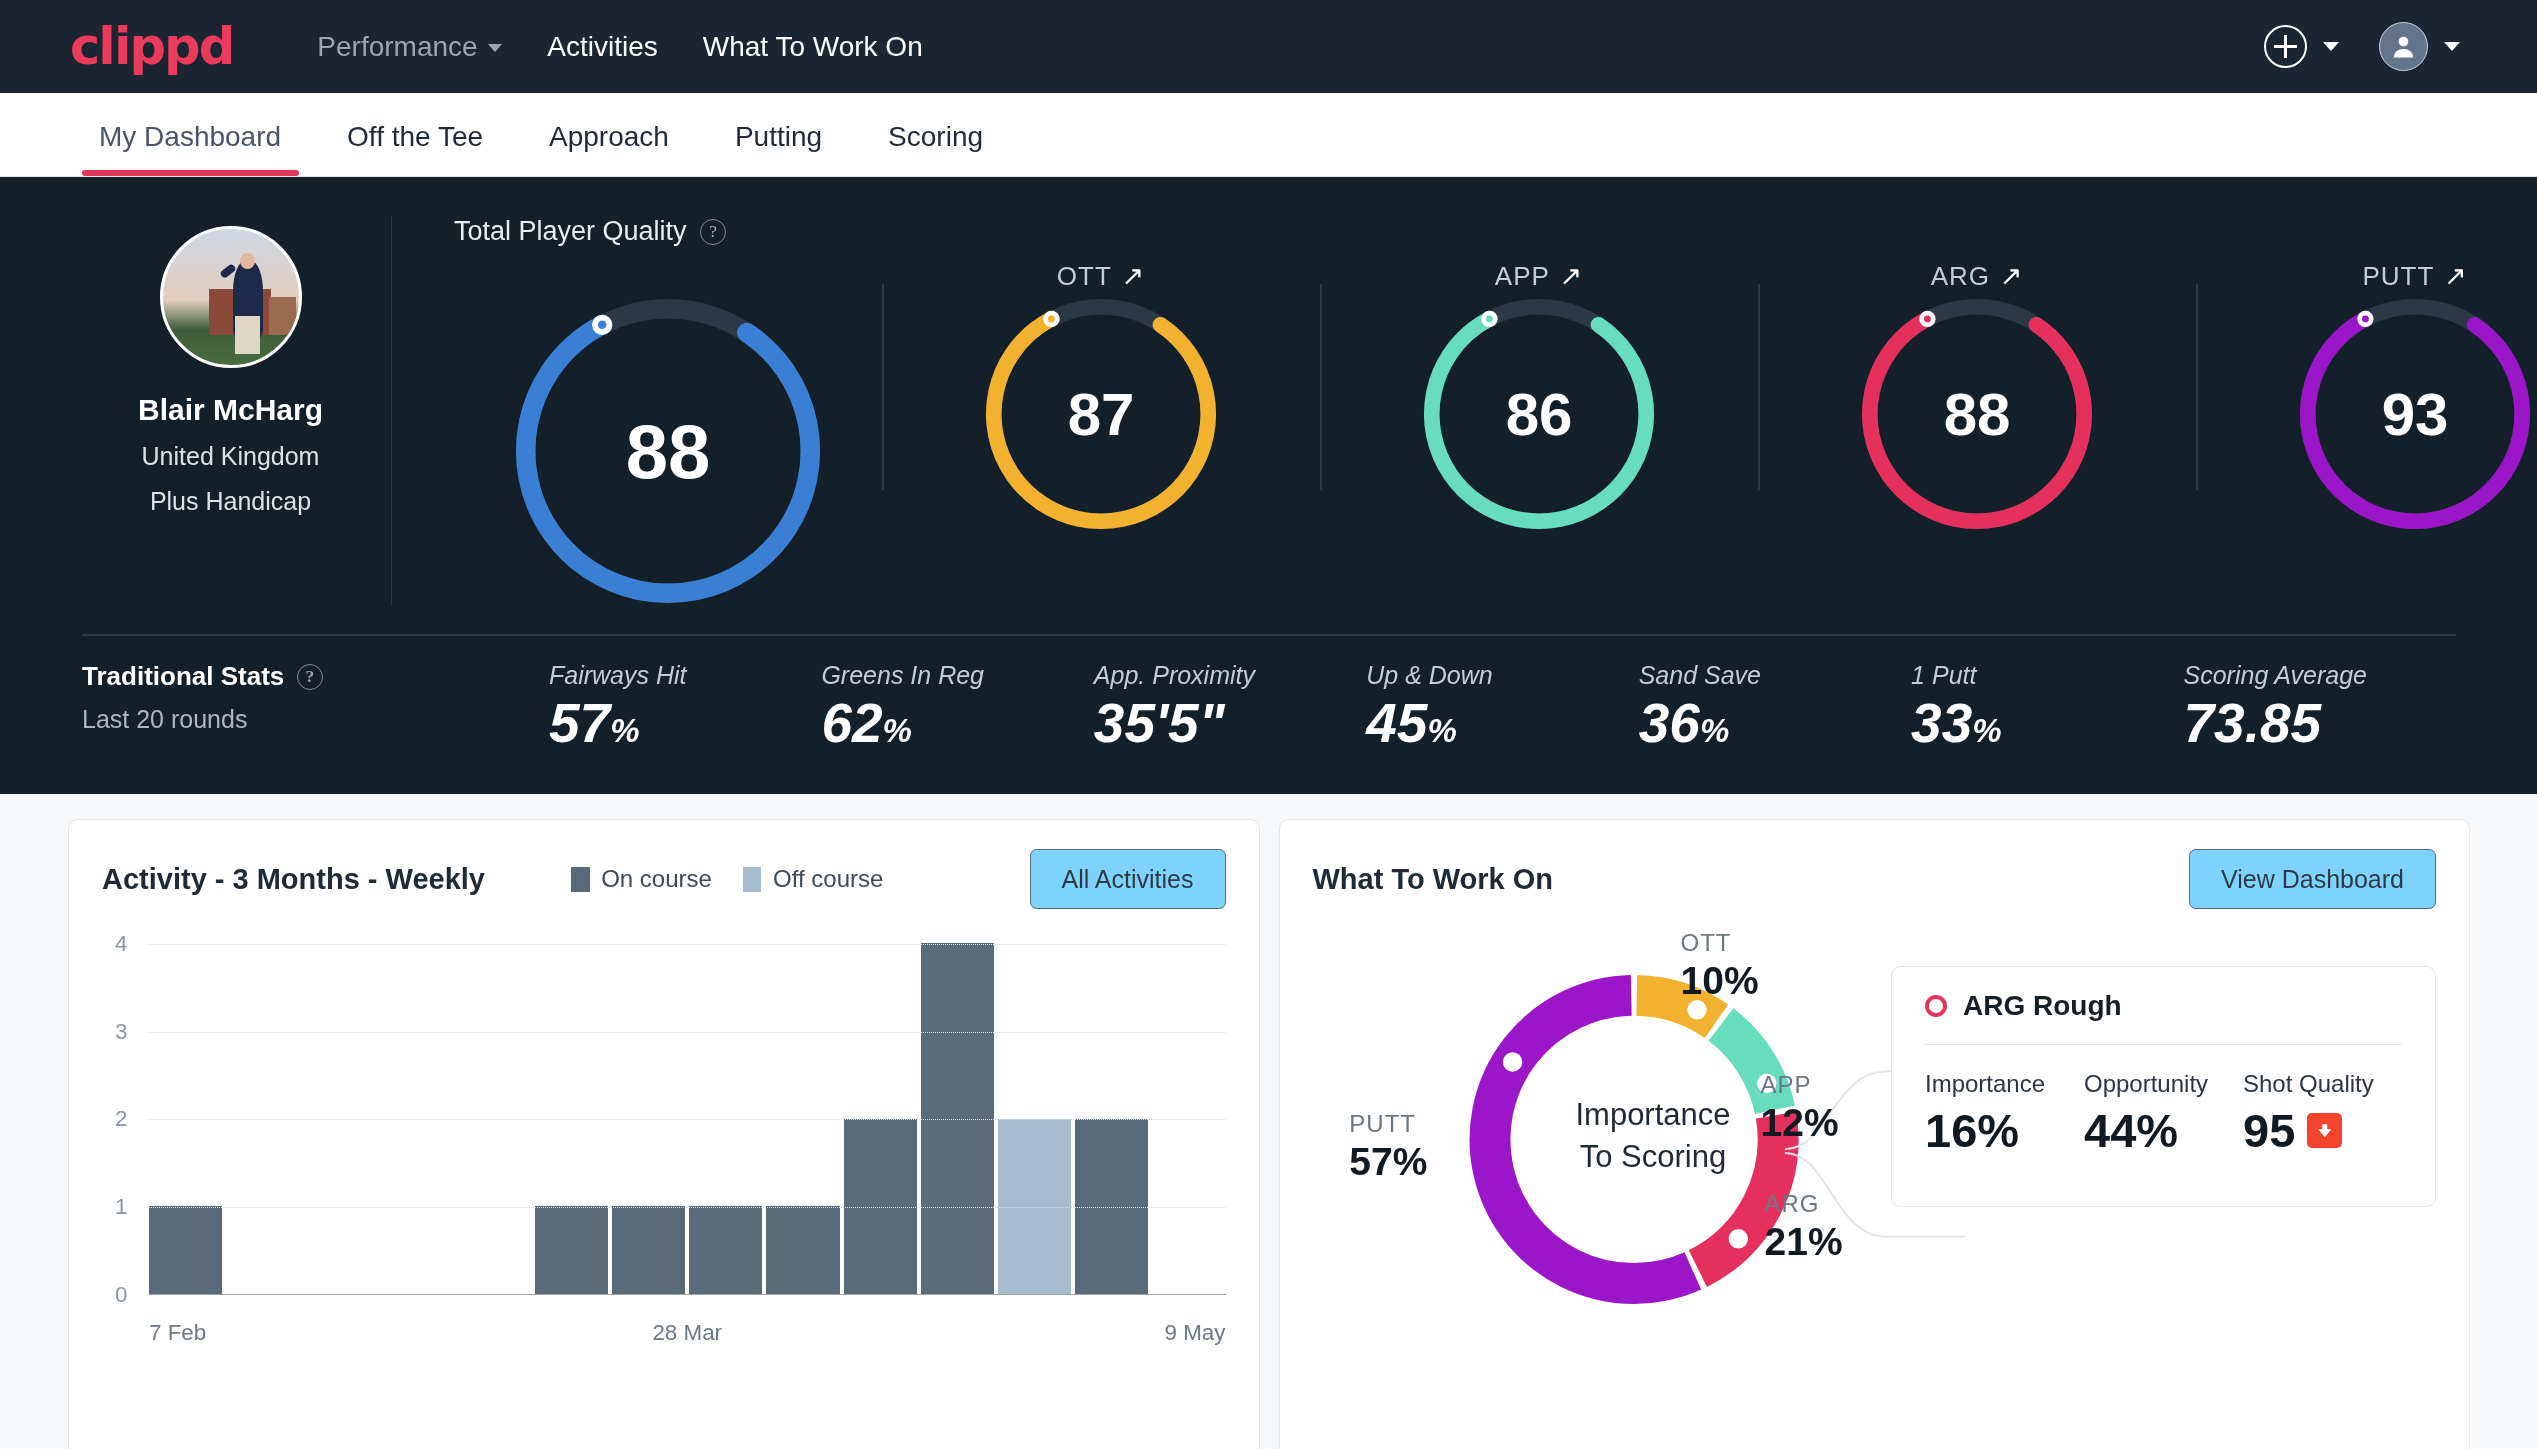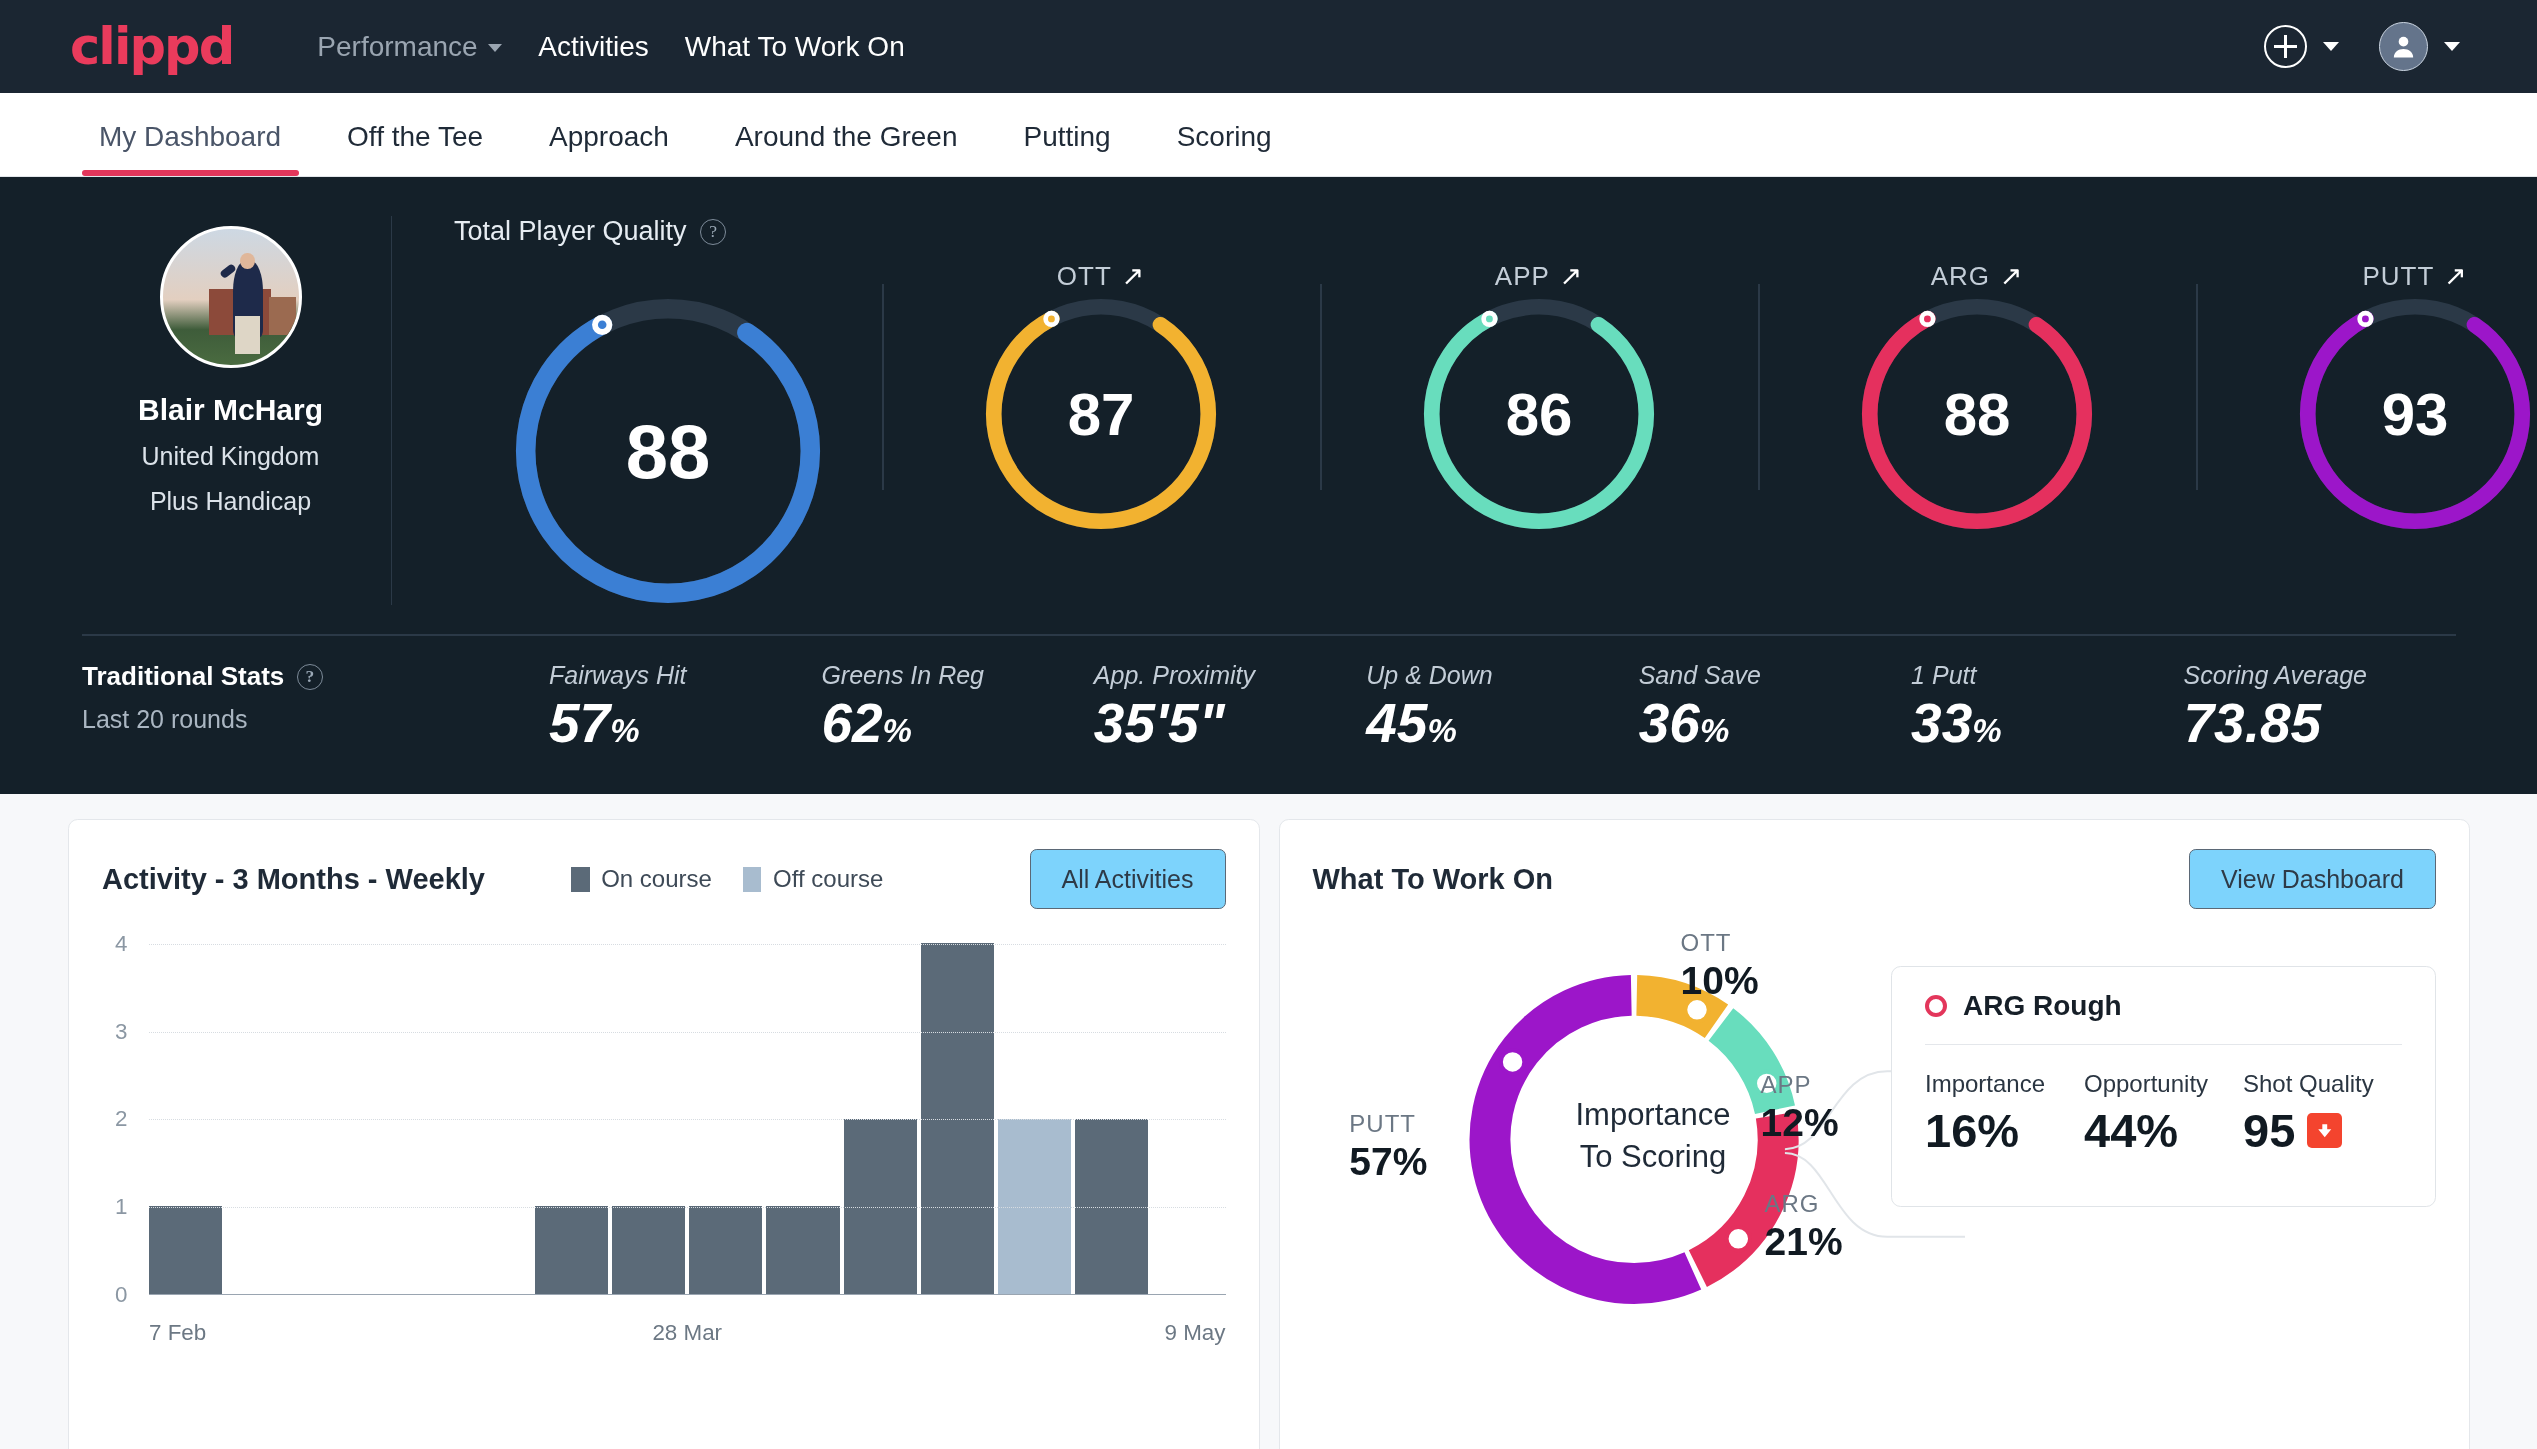--- a/index.html
+++ b/index.html
@@ -15,21 +15,21 @@
     height: 93px; background: #1b2632;
     display: flex; align-items: center;
     padding: 0 47px 0 70px;
     position: relative;
   }
   .logo {
     font-size: 51px; font-weight: 700; color: #ea3b5c;
     letter-spacing: -1.9px; font-family: "DejaVu Sans", sans-serif;
     margin-right: 84px; line-height: 1;
   }
-  .navlinks { display: flex; align-items: center; gap: 36px; }
+  .navlinks { display: flex; align-items: center; gap: 45px; }
   .navlink {
     font-size: 28px; color: #ffffff; display: flex; align-items: center; gap: 10.7px;
     cursor: pointer; white-space: nowrap;
   }
   .navlink.muted { color: #9aa5b1; }
   .chev { display: inline-block; width: 0; height: 0;
     border-left: 7.8px solid transparent; border-right: 7.8px solid transparent;
     border-top: 8.8px solid currentColor; margin-top: 3.9px; }
   .nav-right { margin-left: auto; display: flex; align-items: center; gap: 9.7px; }
   .icon-circle {
@@ -222,21 +222,20 @@
       </div>
       <span class="chev-small"></span>
     </div>
   </div>
 </div>
 
 <div class="tabbar">
   <div class="tab active">My Dashboard</div>
   <div class="tab">Off the Tee</div>
   <div class="tab">Approach</div>
-  <div class="tab">Around the Green</div>
   <div class="tab">Putting</div>
   <div class="tab">Scoring</div>
 </div>
 
 <div class="hero">
   <div class="hero-top">
 
     <div class="player">
       <div class="player-photo">
         <div class="ph-bldg"></div>

